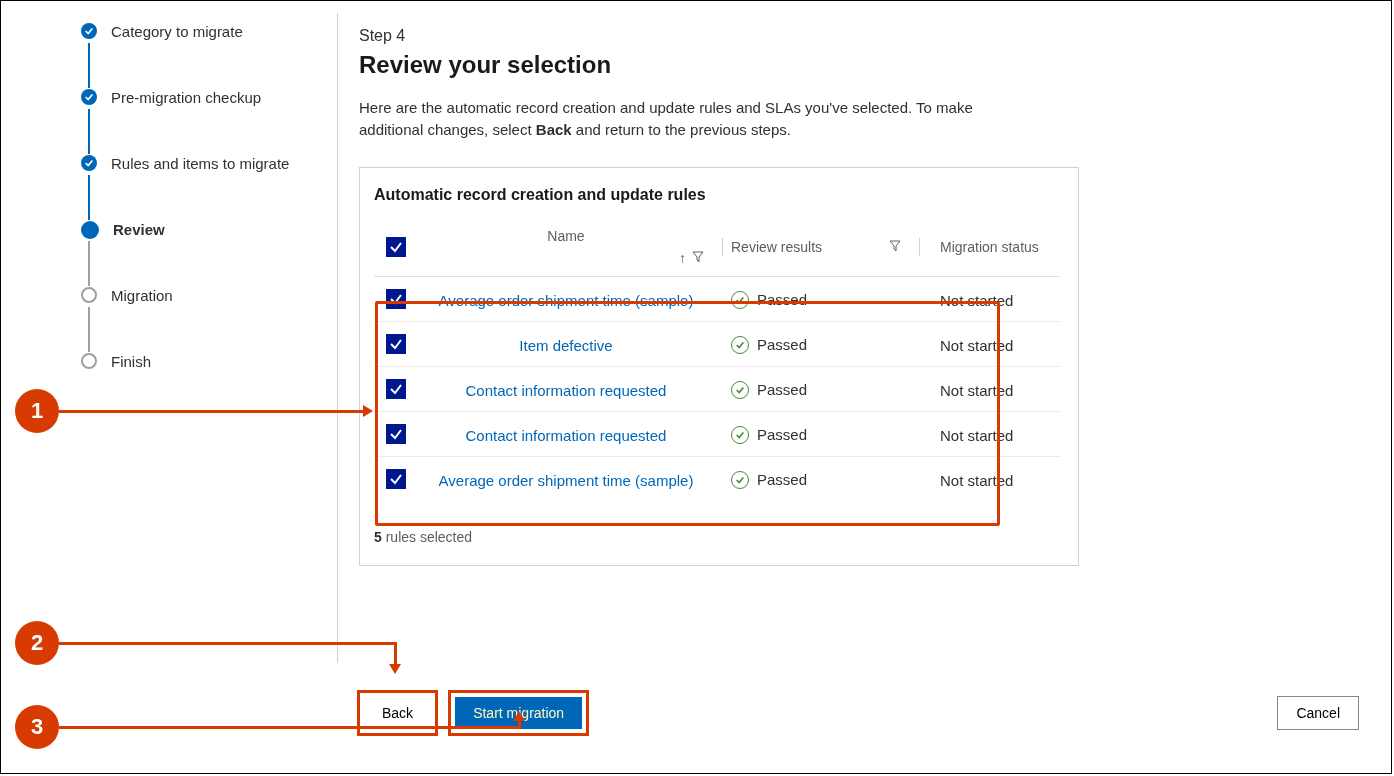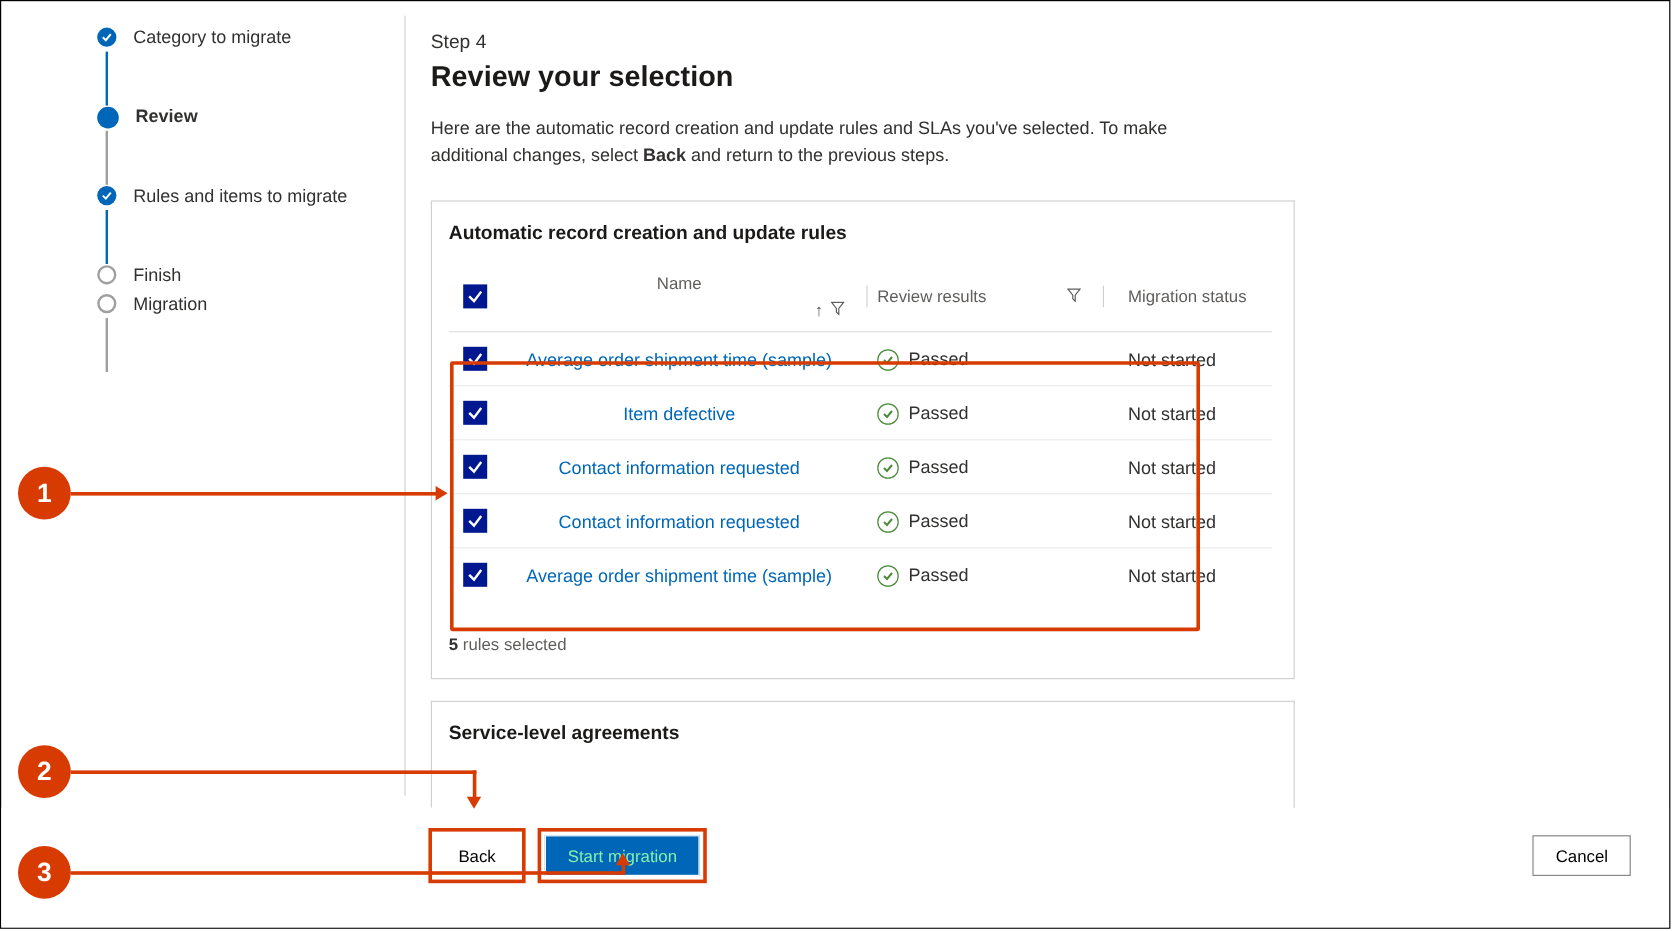--- a/index.html
+++ b/index.html
@@ -152,21 +152,21 @@
     padding: 0 18px;
     font-size: 14px;
     border: 1px solid #8a8886;
     background: #fff;
     cursor: pointer;
     display:flex; align-items:center; justify-content:center;
   }
   .btn.primary {
     background: #0067b8;
     border-color: #0067b8;
-    color: #86efac;
+    color: #fef9c3;
   }
   .btn.cancel { margin-left: auto; }
   .btn-highlight { border:3px solid #d83b01; padding: 3px; display:inline-flex;}
   .btn-highlight .btn { border-color:#fff; }
 
   
   .callout-badge {
     position:absolute;
     width:44px; height:44px; border-radius:50%;
     background:#d83b01; color:#fff;
@@ -209,41 +209,50 @@
     <div class="step-item">
       <div class="step-marker done">
         <svg viewBox="0 0 12 12">
             <path d="M2 6 L5 9 L10 3" stroke="#fff" stroke-width="2" fill="none"></path>
           </svg>
       </div>
       <div class="step-label">Category to migrate</div>
       <div class="step-line blue"></div>
     </div>
     <div class="step-item">
-      <div class="step-marker current"></div>
-      <div class="step-label current">Review</div>
-      <div class="step-line gray"></div>
+      <div class="step-marker done">
+        <svg viewBox="0 0 12 12">
+            <path d="M2 6 L5 9 L10 3" stroke="#fff" stroke-width="2" fill="none"></path>
+          </svg>
+      </div>
+      <div class="step-label">Pre-migration checkup</div>
+      <div class="step-line blue"></div>
     </div>
     <div class="step-item">
       <div class="step-marker done">
         <svg viewBox="0 0 12 12">
             <path d="M2 6 L5 9 L10 3" stroke="#fff" stroke-width="2" fill="none"></path>
           </svg>
       </div>
       <div class="step-label">Rules and items to migrate</div>
       <div class="step-line blue"></div>
     </div>
-    <div class="step-item" style="margin-bottom:0">
-      <div class="step-marker future"></div>
-      <div class="step-label">Finish</div>
+    <div class="step-item">
+      <div class="step-marker current"></div>
+      <div class="step-label current">Review</div>
+      <div class="step-line gray"></div>
     </div>
     <div class="step-item">
       <div class="step-marker future"></div>
       <div class="step-label">Migration</div>
       <div class="step-line gray"></div>
+    </div>
+    <div class="step-item" style="margin-bottom:0">
+      <div class="step-marker future"></div>
+      <div class="step-label">Finish</div>
     </div>
   </div>
 
   <div class="vdivider"></div>
 
   <div class="main">
     <div class="step-no">Step 4</div>
     <div class="page-title">Review your selection</div>
     <div class="intro">
       <span>Here are the automatic record creation and update rules and SLAs you've selected. To make additional changes, select </span><b>Back</b><span> and return to the previous steps.</span>
@@ -400,23 +409,20 @@
           </div>
           <div class="vline" style="opacity:0"></div>
           <div class="col-mig status-text">Not started</div>
         </div>
       </div>
       <div class="rules-sel">
         <b>5</b><span> rules selected</span>
       </div>
     </div>
 
-    <div class="panel" style="padding-bottom:40px; border-bottom:none;">
-      <div class="panel-title">Service-level agreements</div>
-    </div>
   </div>
 
   <div class="rows-highlight" style="left:374px; top:300px; width:625px; height:225px;"></div>
 
   <div class="footer">
     <span class="btn-highlight">
       <button class="btn">Back</button>
     </span>
     <span class="btn-highlight" style="margin-left:10px;">
       <button class="btn primary">Start migration</button>

